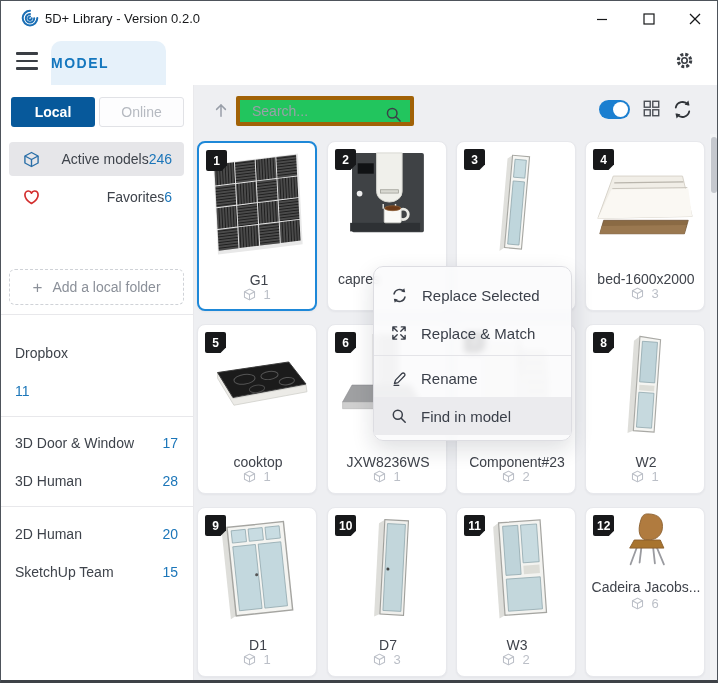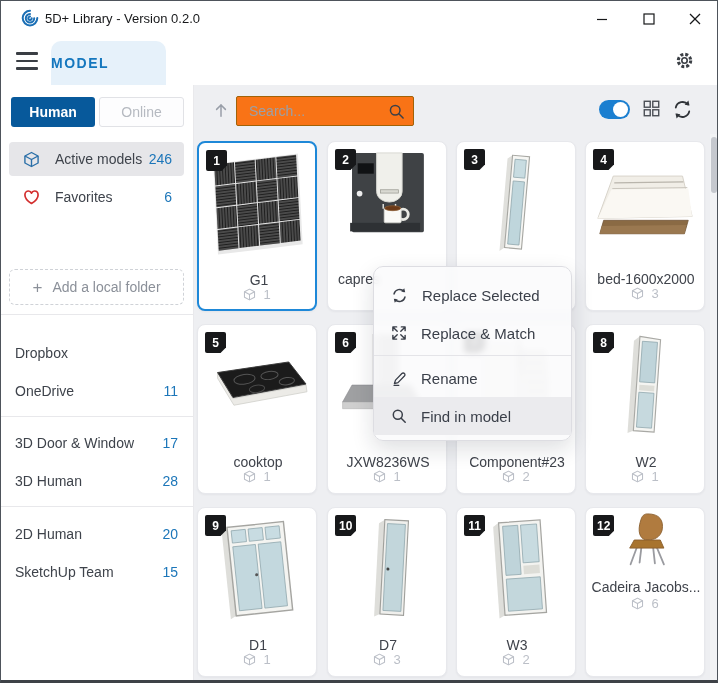--- a/index.html
+++ b/index.html
@@ -25,38 +25,38 @@
   .gear { position:absolute; left:674px; top:14px; }
   
   .sidebar { position:absolute; left:0; top:84px; width:193px; height:598px; background:#fff; border-right:1px solid #e9e9ec; }
   .btn-local { position:absolute; left:10px; top:12px; width:84px; height:30px; background:var(--local-bg,#07599B);
     color:#fff; font-weight:bold; font-size:14px; border:none; border-radius:3px; cursor:pointer;
     font-family:"Liberation Sans",sans-serif; }
   .btn-online { position:absolute; left:98px; top:12px; width:85px; height:30px; background:#fdfdfe;
     color:#b6bac1; font-size:14px; border:1px solid #e1e2e6; border-radius:3px; cursor:pointer;
     font-family:"Liberation Sans",sans-serif; }
   .nav-row { position:absolute; left:8px; width:175px; height:34px; border-radius:4px;
-    display:flex; align-items:center; padding:0 12px 0 14px; cursor:pointer; }
+    display:flex; align-items:center; padding:0 12px 0 14px; cursor:pointer;text-align:right; }
   .nav-row.active-bg { background:#E6E6E9; }
   .nav-row .nav-ic { width:17px; height:17px; margin-right:15px; flex:0 0 auto; }
   .nav-label { font-size:14px; color:#3e434b; flex:1 1 auto; }
   .nav-count { font-size:14px; color:var(--count-blue,#1C76B9); }
   .add-folder { position:absolute; left:8px; top:184px; width:175px; height:36px; border:1.5px dashed #cfd2d7;
     border-radius:6px; background:#fff; display:flex; align-items:center; justify-content:center; gap:10px;
     color:#8b9099; font-size:14px; cursor:pointer; font-family:"Liberation Sans",sans-serif; }
   .add-folder .plus { font-size:17px; line-height:1; color:#8b9099; }
   .side-sep { position:absolute; left:0; width:192px; height:1px; background:#e8e8eb; }
   .folder-row { position:absolute; left:0; width:192px; height:30px; display:flex; align-items:center;
     padding:0 15px 0 14px; cursor:pointer; }
   .folder-label { font-size:14px; color:#3e434b; flex:1 1 auto; }
   .folder-count { font-size:14px; color:var(--count-blue,#1C76B9); }
   
   .main { position:absolute; left:193px; top:84px; width:524px; height:598px; background:#EEEFF2; }
   .up-arrow { position:absolute; left:14px; top:12px; width:26px; height:26px; display:flex; align-items:center; justify-content:center; cursor:pointer; }
-  .search-box { position:absolute; left:42px; top:11px; width:178px; height:30px; background:#f97316; border:1px solid #a16207; border-radius:2px; }
+  .search-box { position:absolute; left:42px; top:11px; width:178px; height:30px; background:#22c55e; border:4px solid #a16207; border-radius:2px; }
   .search-box input { position:absolute; left:0; top:0; width:100%; height:100%; border:none; outline:none; background:transparent;
     padding:0 32px 0 12px; font-size:14px; color:#3e434b; font-family:"Liberation Sans",sans-serif; }
   .search-box input::placeholder { color:#9aa0a8; }
   .search-box .mag { position:absolute; right:8px; top:6px; }
   .toggle { position:absolute; left:405px; top:15px; width:31px; height:19px; background:var(--toggle-on,#1B7FD0); border-radius:10px; cursor:pointer; }
   .toggle .knob { position:absolute; right:2px; top:2px; width:15px; height:15px; background:#fff; border-radius:50%; }
   .grid-ic { position:absolute; left:449px; top:15px; cursor:pointer; }
   .sync-ic { position:absolute; left:478px; top:14px; cursor:pointer; }
   
   .card { position:absolute; width:120px; height:170px; background:#fff; border:1px solid #e7e8ec; border-radius:8px;
@@ -130,21 +130,21 @@
       </div>
     <div class="gear">
       <svg width="19" height="19" viewBox="0 0 19 19" fill="none" stroke="#3a3e44">
         <circle cx="9.5" cy="9.5" r="6.2" stroke-width="3.1" stroke-dasharray="2.9 1.97"></circle>
         <circle cx="9.5" cy="9.5" r="2.7" stroke-width="1.6"></circle>
       </svg>
     </div>
   </div>
 
   <div class="sidebar">
-    <button class="btn-local">Human</button>
+    <button class="btn-local">Local</button>
     <button class="btn-online">Online</button>
 
     <div class="nav-row active-bg" style="top:57px">
       <span class="nav-ic">
         <svg width="17" height="17" viewBox="0 0 16 16" fill="none" stroke="#2A6FA8" stroke-width="1.3" stroke-linejoin="round">
           <path d="M8,1.4 L14.2,4.7 V11.3 L8,14.6 L1.8,11.3 V4.7 Z"></path>
             <path d="M1.8,4.7 L8,8 L14.2,4.7"></path>
             <path d="M8,8 V14.6"></path>
         </svg>
         </span>
@@ -166,21 +166,20 @@
       <span>Add a local folder</span>
     </button>
 
     <div class="side-sep" style="top:229px"></div>
 
     <div class="folder-row" style="top:253px">
       <span class="folder-label">Dropbox</span>
 
     </div>
     <div class="folder-row" style="top:291px">
-      <span class="folder-label">OneDrive</span>
       <span class="folder-count">11</span>
     </div>
     <div class="side-sep" style="top:331px"></div>
     <div class="folder-row" style="top:343px">
       <span class="folder-label">3D Door &amp; Window</span>
       <span class="folder-count">17</span>
     </div>
     <div class="folder-row" style="top:381px">
       <span class="folder-label">3D Human</span>
       <span class="folder-count">28</span>

